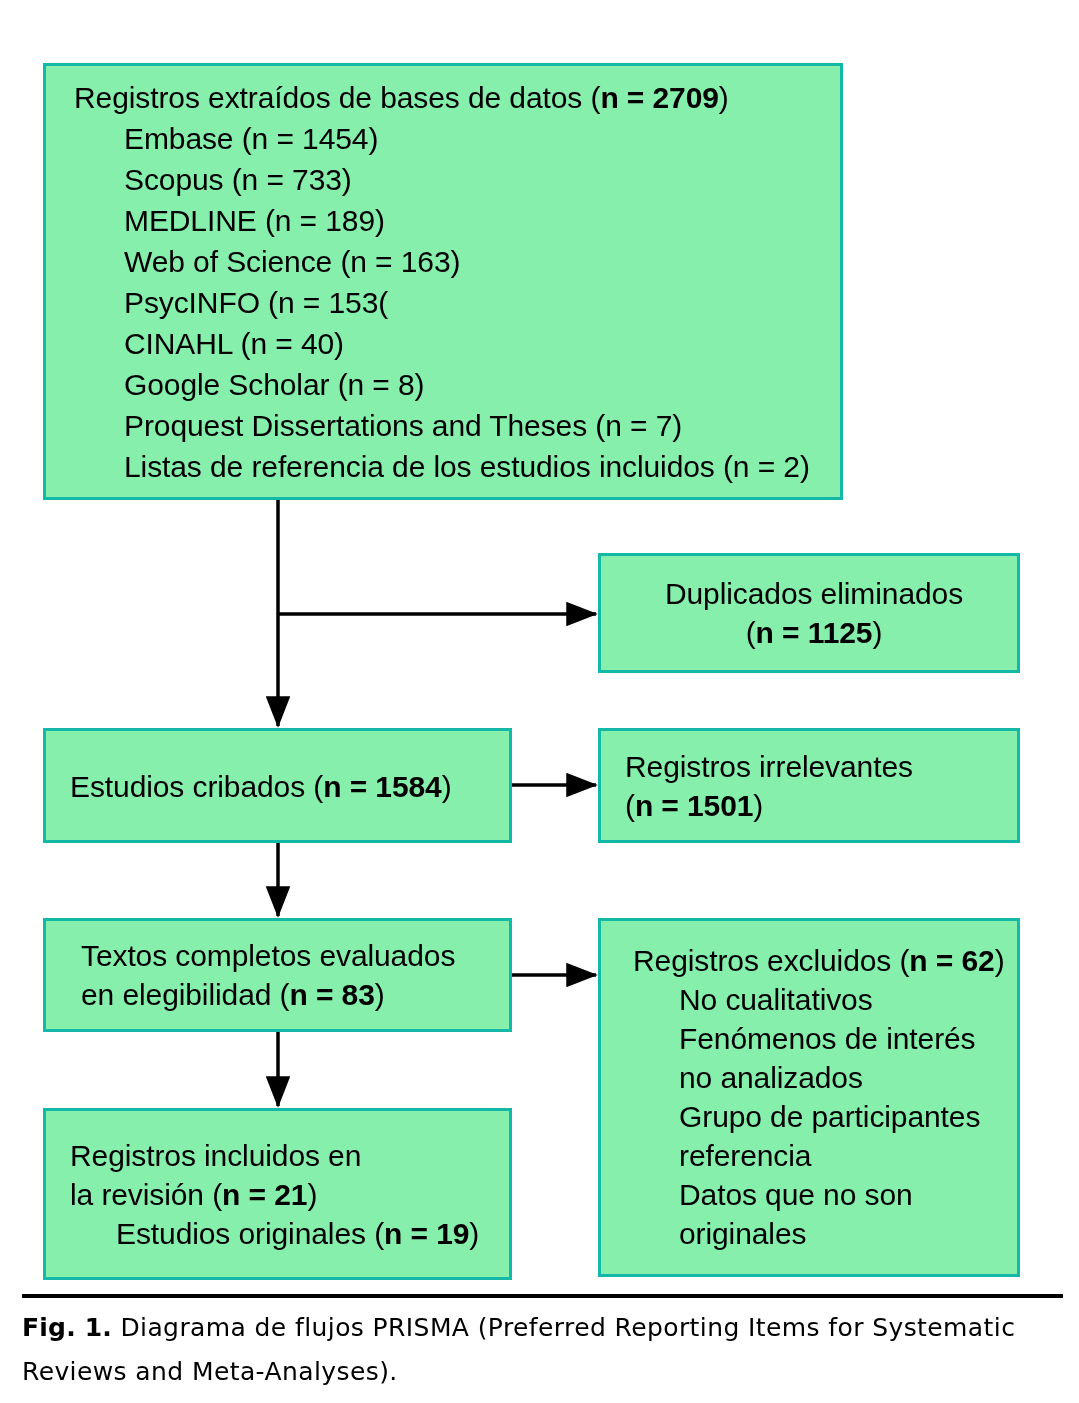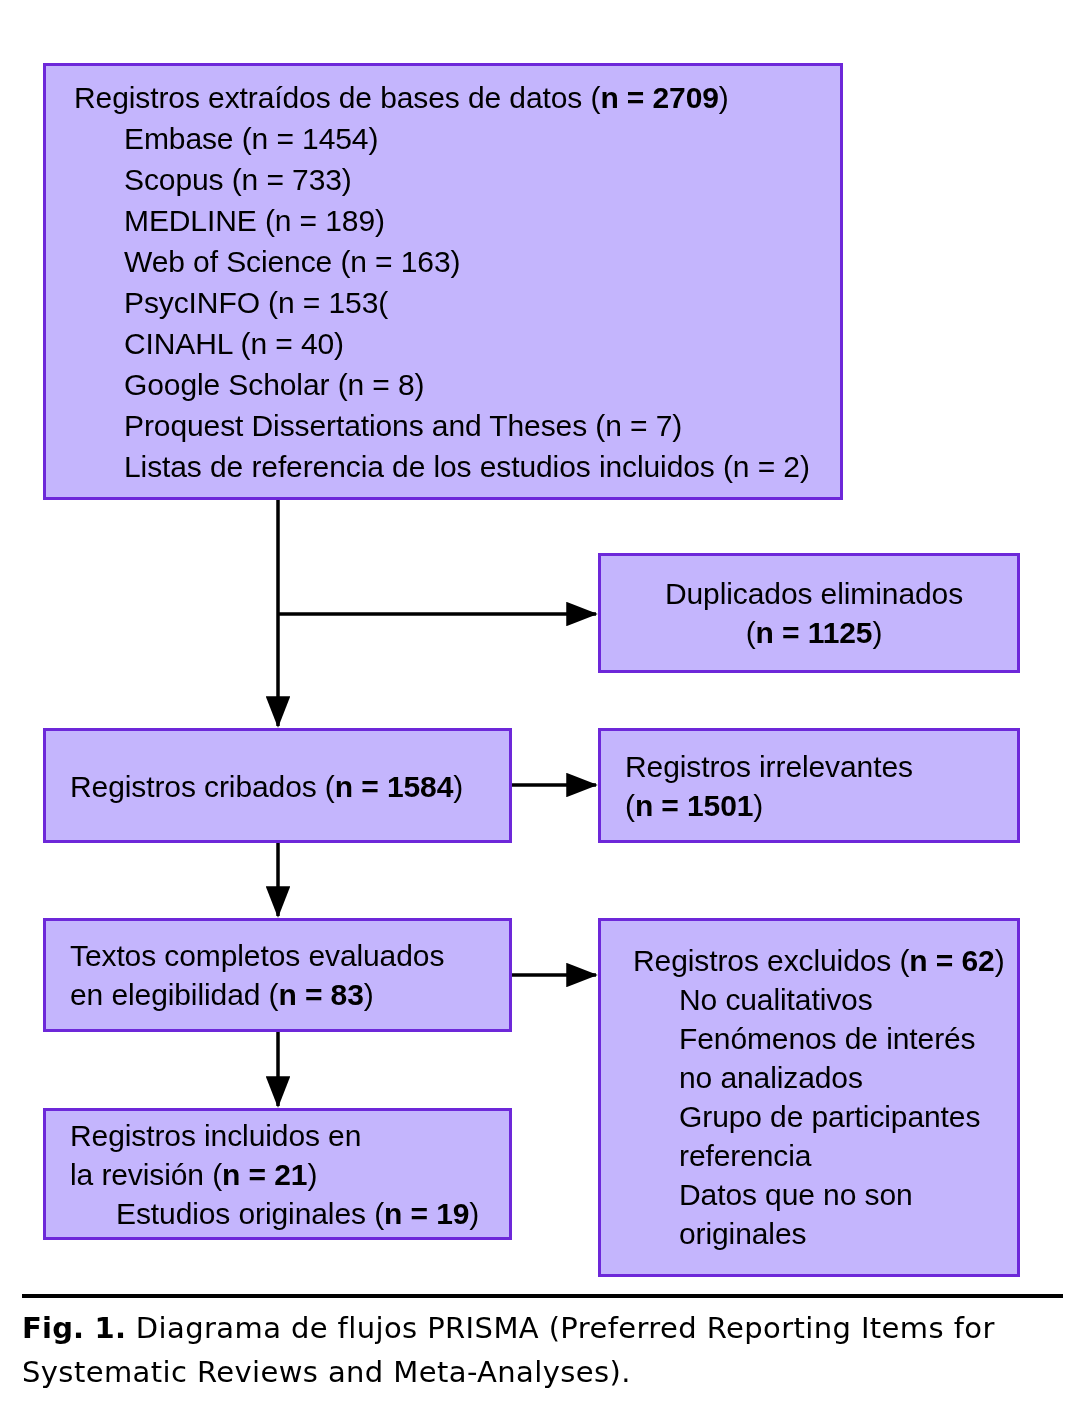--- a/index.html
+++ b/index.html
@@ -22,22 +22,22 @@
     position: absolute;
     left: 0; top: 0;
     width: 1079px;
     height: 1403px;
   }
 
   
   .box {
     position: absolute;
     box-sizing: border-box;
-    border: 3px solid #6d28d9;
-    background: #c4b5fd;
+    border: 3px solid #14b8a6;
+    background: #86efac;
     z-index: 3;
   }
   .box-inner {
     position: absolute;
     left: 0; right: 0;
     top: 50%;
     transform: translateY(-50%);
     padding: 0 14px;
   }
   .box-inner.top-aligned {
@@ -55,25 +55,25 @@
   .line.indent2 { padding-left: 46px; }
   b { font-weight: bold; }
 
   
   #box-sources      { left: 43px;  top: 63px;   width: 800px; height: 437px; }
   #box-duplicates   { left: 598px; top: 553px;  width: 422px; height: 120px; text-align: center; }
   #box-screened     { left: 43px;  top: 728px;  width: 469px; height: 115px; }
   #box-irrelevant   { left: 598px; top: 728px;  width: 422px; height: 115px; }
   #box-fulltext     { left: 43px;  top: 918px;  width: 469px; height: 114px; }
   #box-excluded     { left: 598px; top: 918px;  width: 422px; height: 359px; }
-  #box-included     { left: 43px;  top: 1108px; width: 469px; height: 132px; }
+  #box-included     { left: 43px;  top: 1108px; width: 469px; height: 172px; }
 
   #box-sources .box-inner    { padding-left: 28px; }
   #box-screened .box-inner   { padding-left: 24px; }
-  #box-fulltext .box-inner   { padding-left: 24px; }
+  #box-fulltext .box-inner   { padding-left: 35px; }
   #box-included .box-inner   { padding-left: 24px; }
   #box-duplicates .box-inner { padding-left: 24px; }
   #box-irrelevant .box-inner { padding-left: 24px; }
   #box-excluded .box-inner   { padding-left: 32px; padding-top: 20px; }
 
   
   #box-sources .line { line-height: 41px; }
 
   
   #connectors {
@@ -94,21 +94,21 @@
     height: 4px;
     background: #000000;
     z-index: 2;
   }
   #caption {
     position: absolute;
     left: 22px;
     top: 1306px;
     width: 1046px;
     font-family: "DejaVu Sans", "Liberation Sans", sans-serif;
-    font-size: 29px;
+    font-size: 25px;
     line-height: 44px;
     letter-spacing: 0.4px;
     z-index: 2;
   }
   #caption .fig-label {
     font-weight: bold;
     letter-spacing: 0.2px;
   }
 </style>
 </head>
@@ -155,21 +155,21 @@
 
   <div class="box" id="box-duplicates">
     <div class="box-inner">
       <div class="line">Duplicados eliminados</div>
       <div class="line"><span>(</span><b>n = 1125</b><span>)</span></div>
     </div>
   </div>
 
   <div class="box" id="box-screened">
     <div class="box-inner">
-      <div class="line"><span>Registros cribados (</span><b>n = 1584</b><span>)</span></div>
+      <div class="line"><span>Estudios cribados (</span><b>n = 1584</b><span>)</span></div>
     </div>
   </div>
 
   <div class="box" id="box-irrelevant">
     <div class="box-inner">
       <div class="line">Registros irrelevantes</div>
       <div class="line"><span>(</span><b>n = 1501</b><span>)</span></div>
     </div>
   </div>
 

